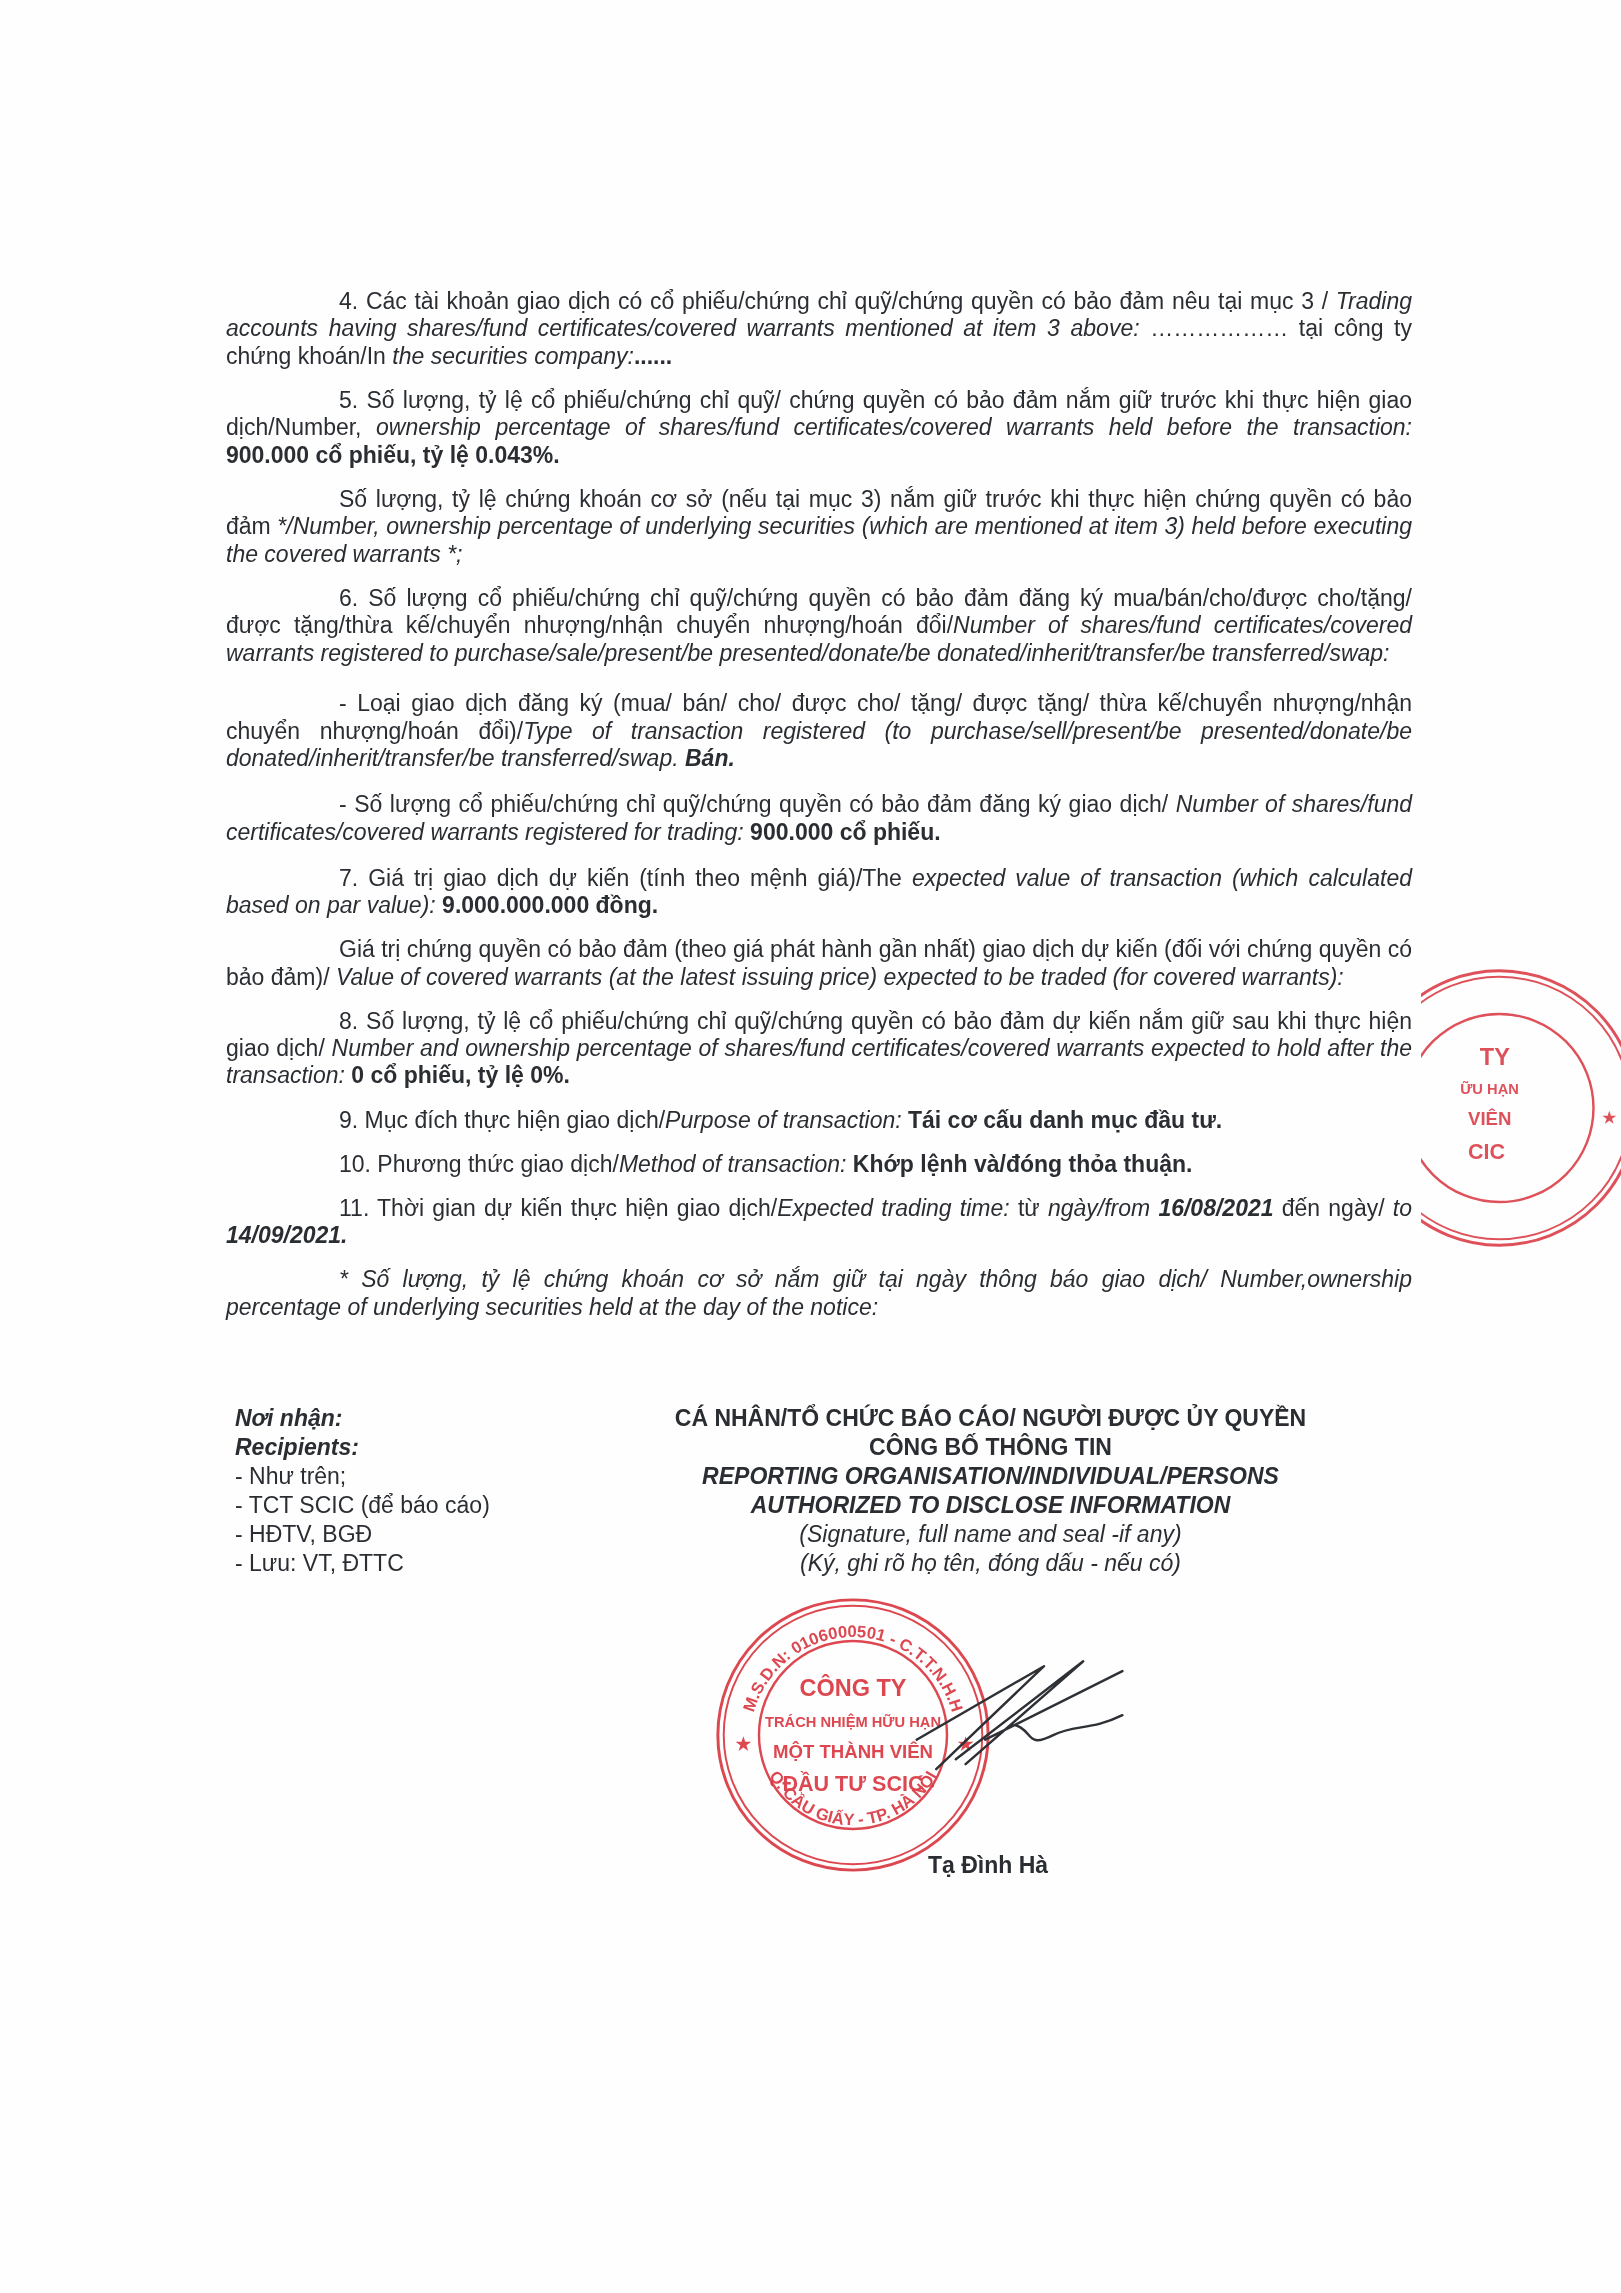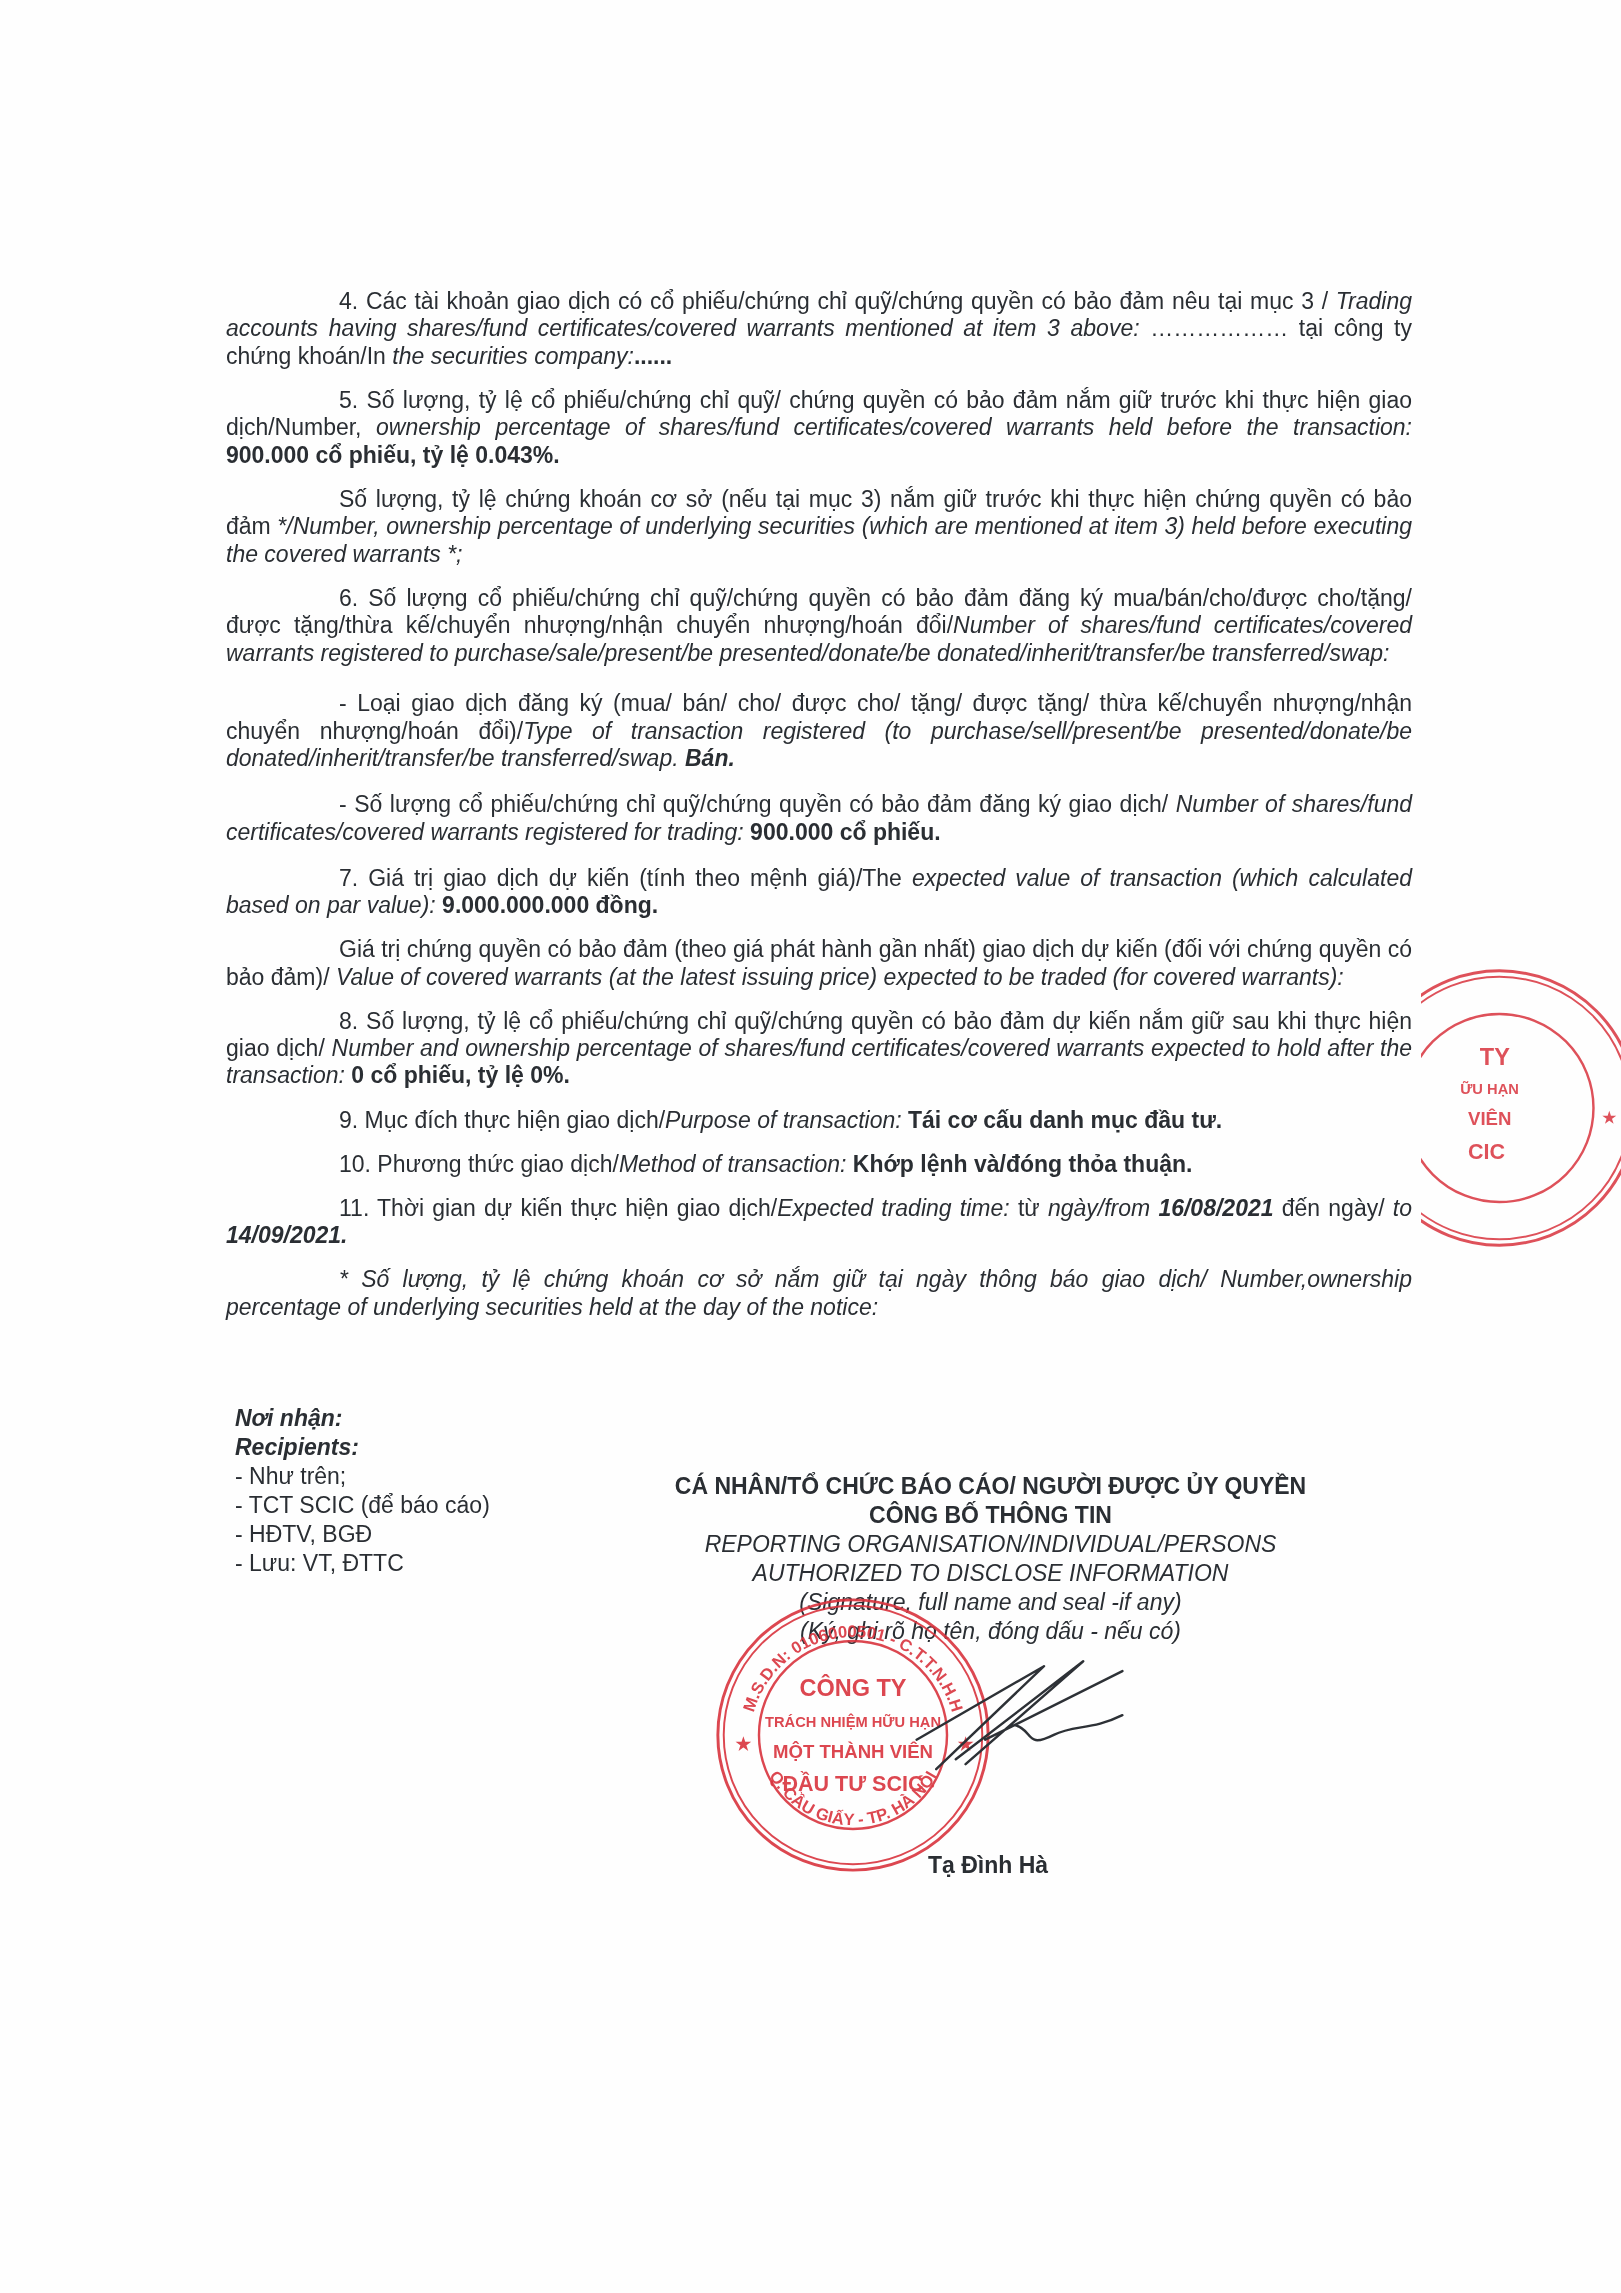--- a/index.html
+++ b/index.html
@@ -12,24 +12,24 @@
   .para.sub { margin-bottom: 18.6px; }
   .para.note { margin-top: 15.7px; }
   i, .it { font-style: italic; }
   b, .bd { font-weight: bold; }
   .bi { font-weight: bold; font-style: italic; }
   .gap-l { margin-top: 23.5px; }
 
   .recipients { position: absolute; left: 235px; top: 1404px; font-size: 23px; line-height: 29px; }
   .recipients .hd { font-weight: bold; font-style: italic; }
 
-  .reporter { position: absolute; left: 608px; width: 765px; top: 1472px; text-align: center;
+  .reporter { position: absolute; left: 608px; width: 765px; top: 1404px; text-align: center;
               font-size: 23px; line-height: 29px; }
   .reporter .t1 { font-weight: bold; }
-  .reporter .t2 { font-weight: normal; font-style: italic; }
+  .reporter .t2 { font-weight: bold; font-style: italic; }
   .reporter .t3 { font-style: italic; }
 
   .signer { position: absolute; left: 928px; top: 1852px; font-size: 23px; font-weight: bold; }
 
   .stamp { position: absolute; }
   .stamp-main { left: 711px; top: 1593px; width: 284px; height: 284px; }
   .stamp-edge { left: 1421px; top: 961px; width: 294px; height: 294px; }
   .signature { position: absolute; left: 897px; top: 1622px; width: 294px; height: 157px; }
 </style>
 </head>

